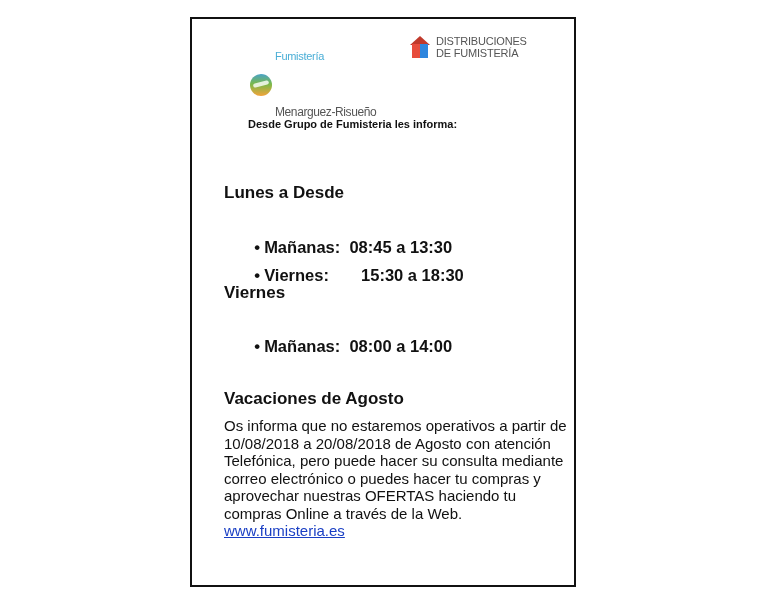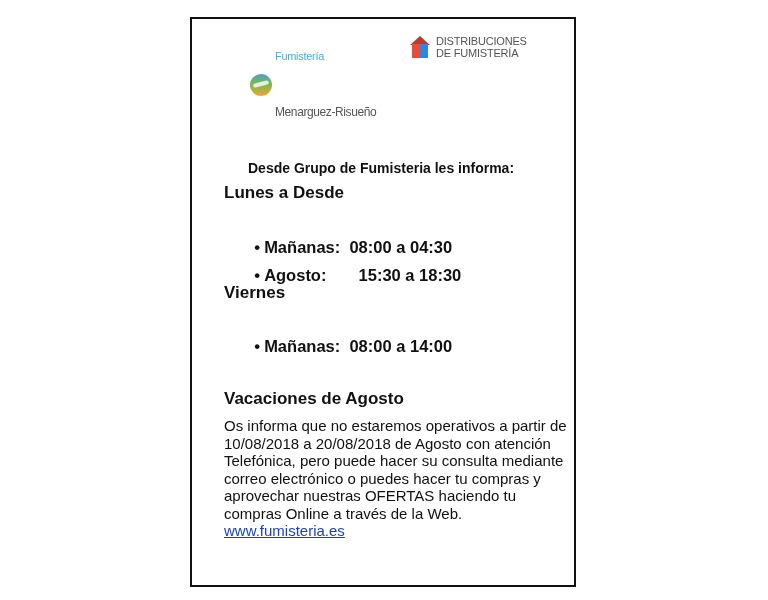--- a/index.html
+++ b/index.html
@@ -18,21 +18,21 @@
   .l1-text { line-height:11px; }
   .l1-a { font-size:11px; color:#4aaed6; letter-spacing:-0.3px; }
   .l1-b { font-size:12px; color:#555; letter-spacing:-0.4px;margin-top:45px; }
   .house { width:20px; height:22px; position:relative; margin-right:6px; }
   .house .roof { position:absolute; left:0; top:0; width:0; height:0;
            border-left:10px solid transparent; border-right:10px solid transparent;
            border-bottom:9px solid #c0392b; }
   .house .body { position:absolute; left:2px; top:8px; width:16px; height:14px;
            background: linear-gradient(90deg,#e74c3c 0 50%,#2e86de 50% 100%); }
   .l2-text { font-size:11px; color:#555; line-height:12px; letter-spacing:-0.2px; }
-  .intro { position:absolute; left:56px; top:99px; font-size:14px; font-weight:bold;margin-top:42px; }
+  .intro { position:absolute; left:56px; top:99px; font-size:11px; font-weight:bold; }
   .para1 { position:absolute; left:32px; top:122px; width:340px; font-size:10.5px; font-weight:bold; line-height:17px; }
   .h1 { position:absolute; left:32px; font-size:17px; font-weight:bold; }
   .bullet { position:absolute; left:44px; font-size:16.5px; font-weight:bold; white-space:pre; }
   .bullet .dot { margin-right:4px; }
   .para2 { position:absolute; left:32px; top:398px; width:345px; font-size:15px; line-height:17.5px; }
   .link { color:#1a3fc4; text-decoration:underline; }
 </style>
 </head>
 <body>
 
@@ -54,24 +54,24 @@
     <div class="l2-text">
       <div>DISTRIBUCIONES</div>
       <div>DE FUMISTERÍA</div>
     </div>
   </div>
 
   <div class="intro">Desde Grupo de Fumisteria les informa:</div>
 
   <div class="h1" style="top:164px;">Lunes a Desde</div>
   <div class="bullet" style="top:200px;">
-    <span class="dot">•</span><span>Mañanas:</span>  <span>08:00 a 04:30</span>
+    <span class="dot">•</span><span>Mañanas:</span>  <span>08:45 a 13:30</span>
   </div>
   <div class="bullet" style="top:228px;">
-    <span class="dot">•</span><span>Agosto:</span>       <span>15:30 a 18:30</span>
+    <span class="dot">•</span><span>Viernes:</span>       <span>15:30 a 18:30</span>
   </div>
 
   <div class="h1" style="top:264px;">Viernes</div>
   <div class="bullet" style="top:299px;">
     <span class="dot">•</span><span>Mañanas:</span>  <span>08:00 a 14:00</span>
   </div>
 
   <div class="h1" style="top:370px;">Vacaciones de Agosto</div>
   <div class="para2">
     <span>Os informa que no estaremos operativos a partir de 10/08/2018 a 20/08/2018 de Agosto con atención Telefónica, pero puede hacer su consulta mediante correo electrónico o puedes hacer tu compras y aprovechar nuestras OFERTAS haciendo tu compras Online a través de la Web. </span><span class="link">www.fumisteria.es</span>

